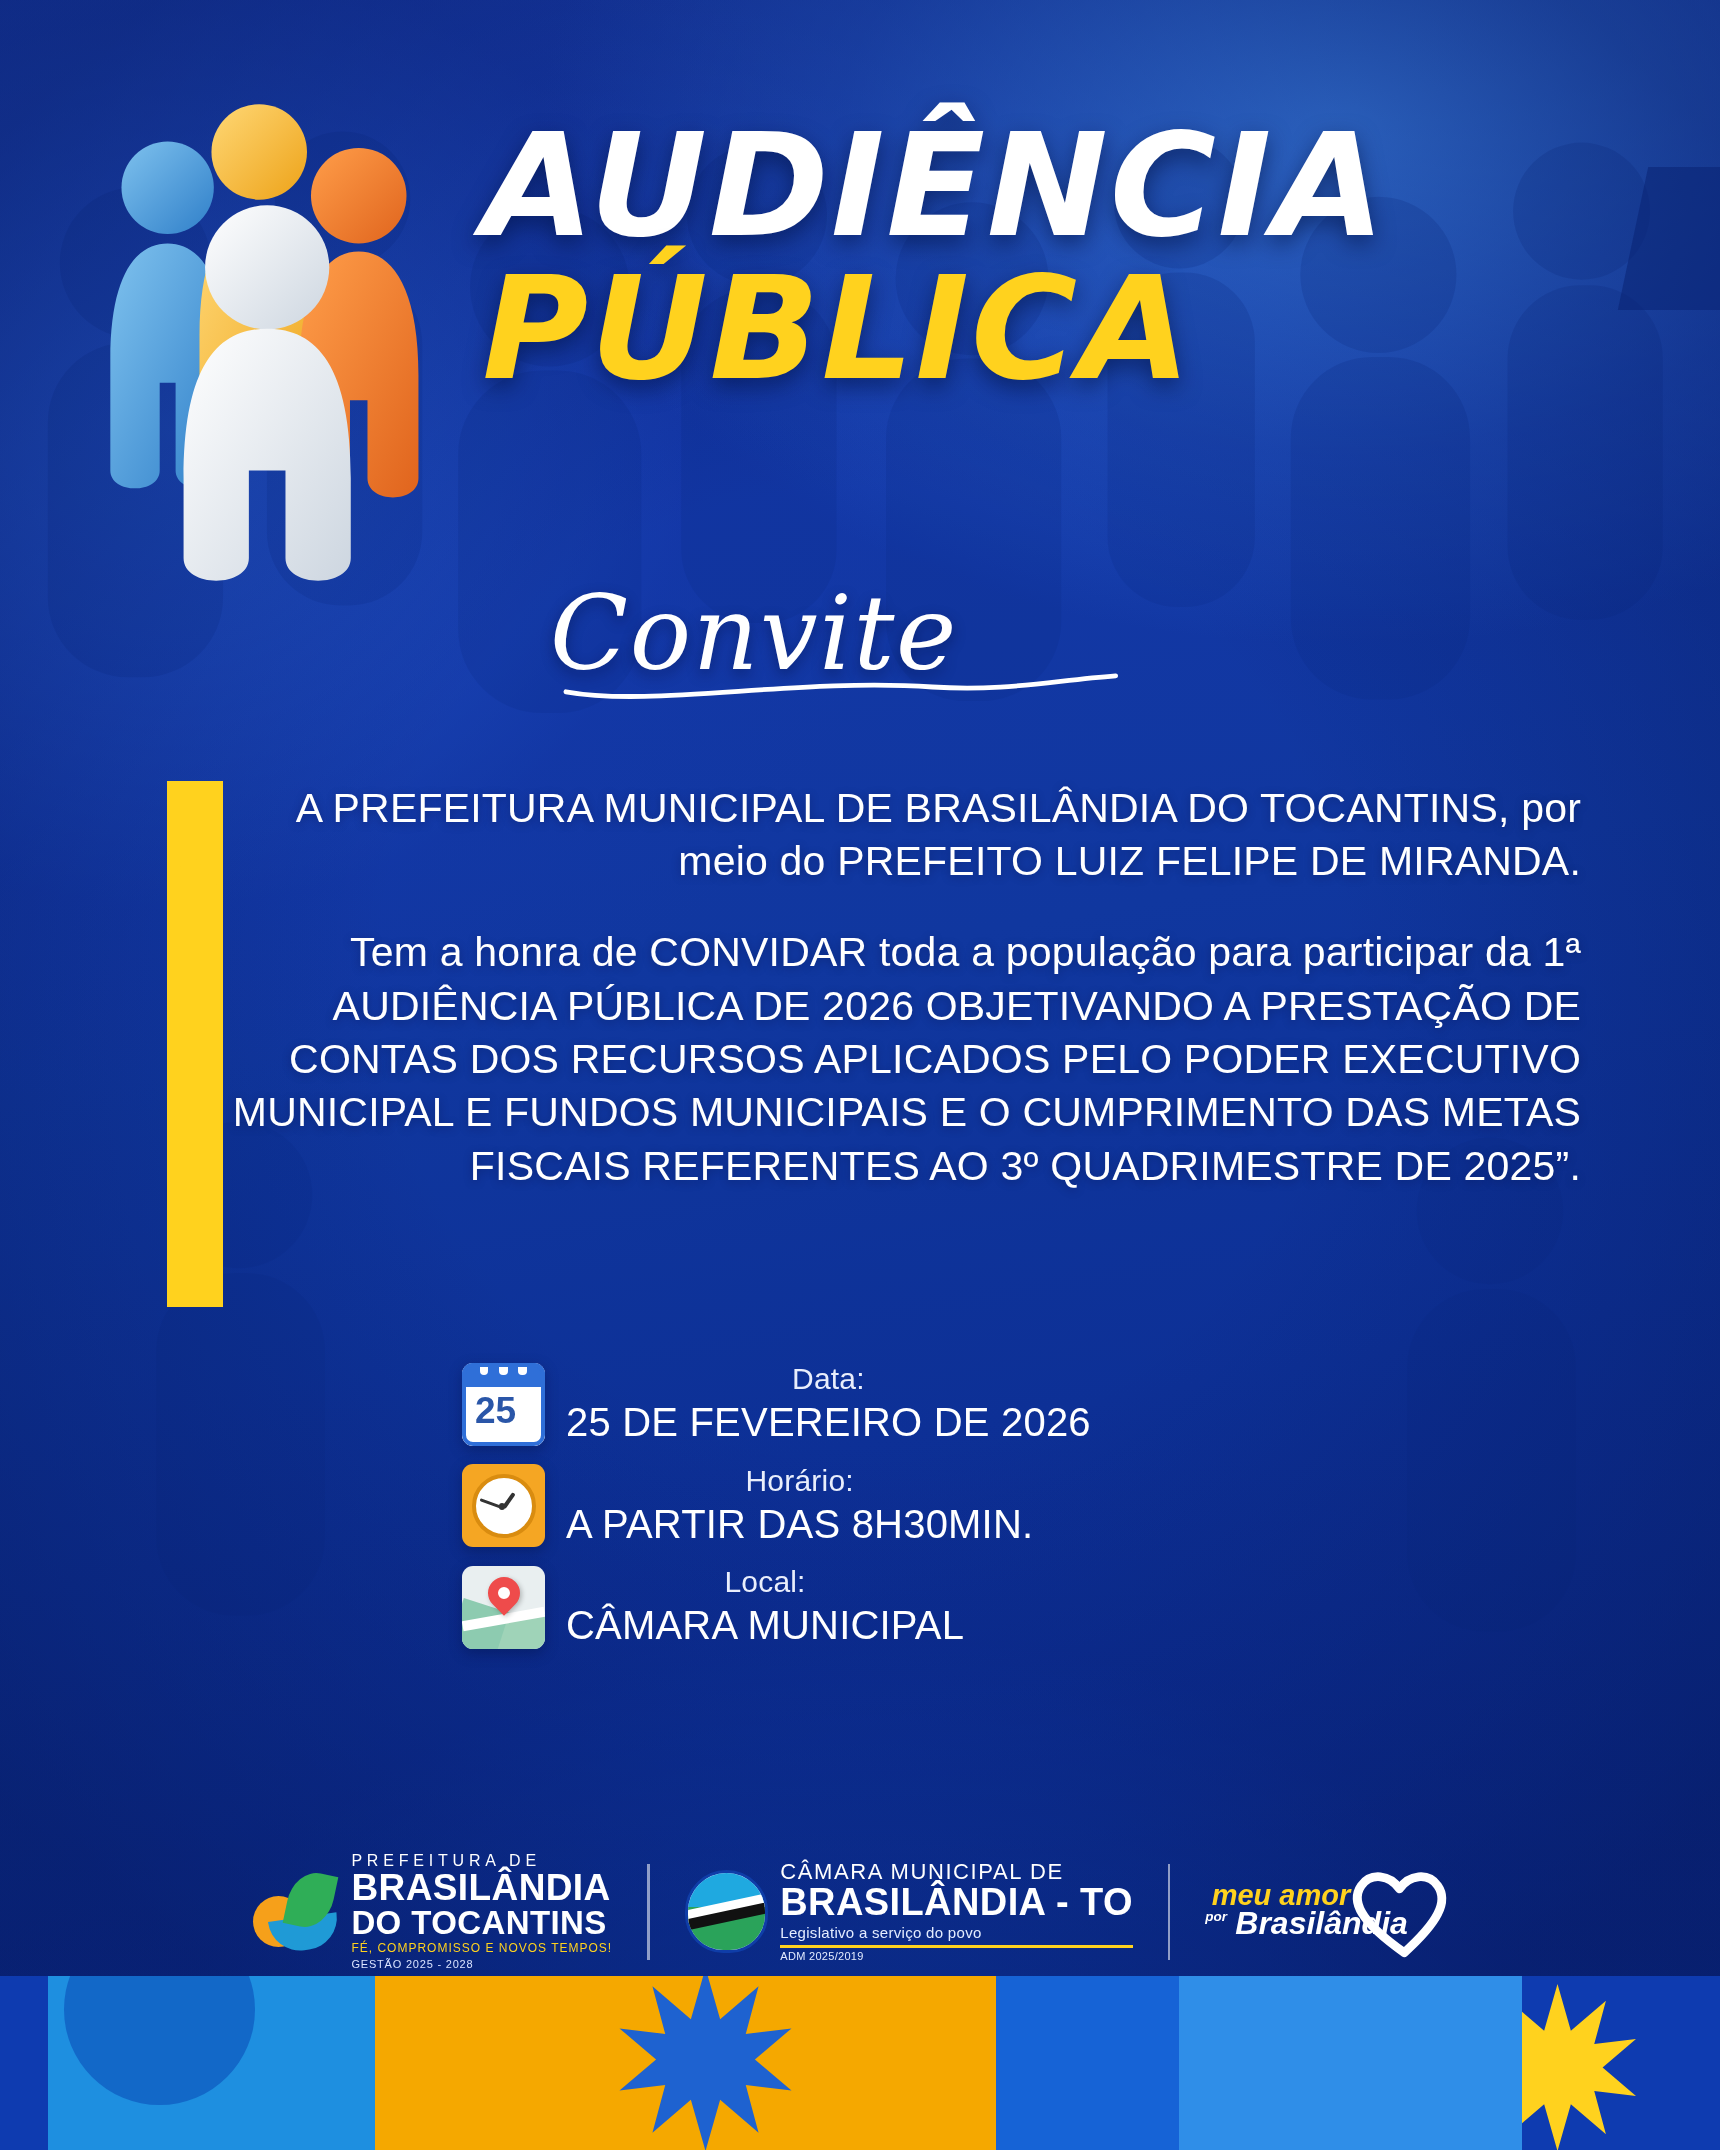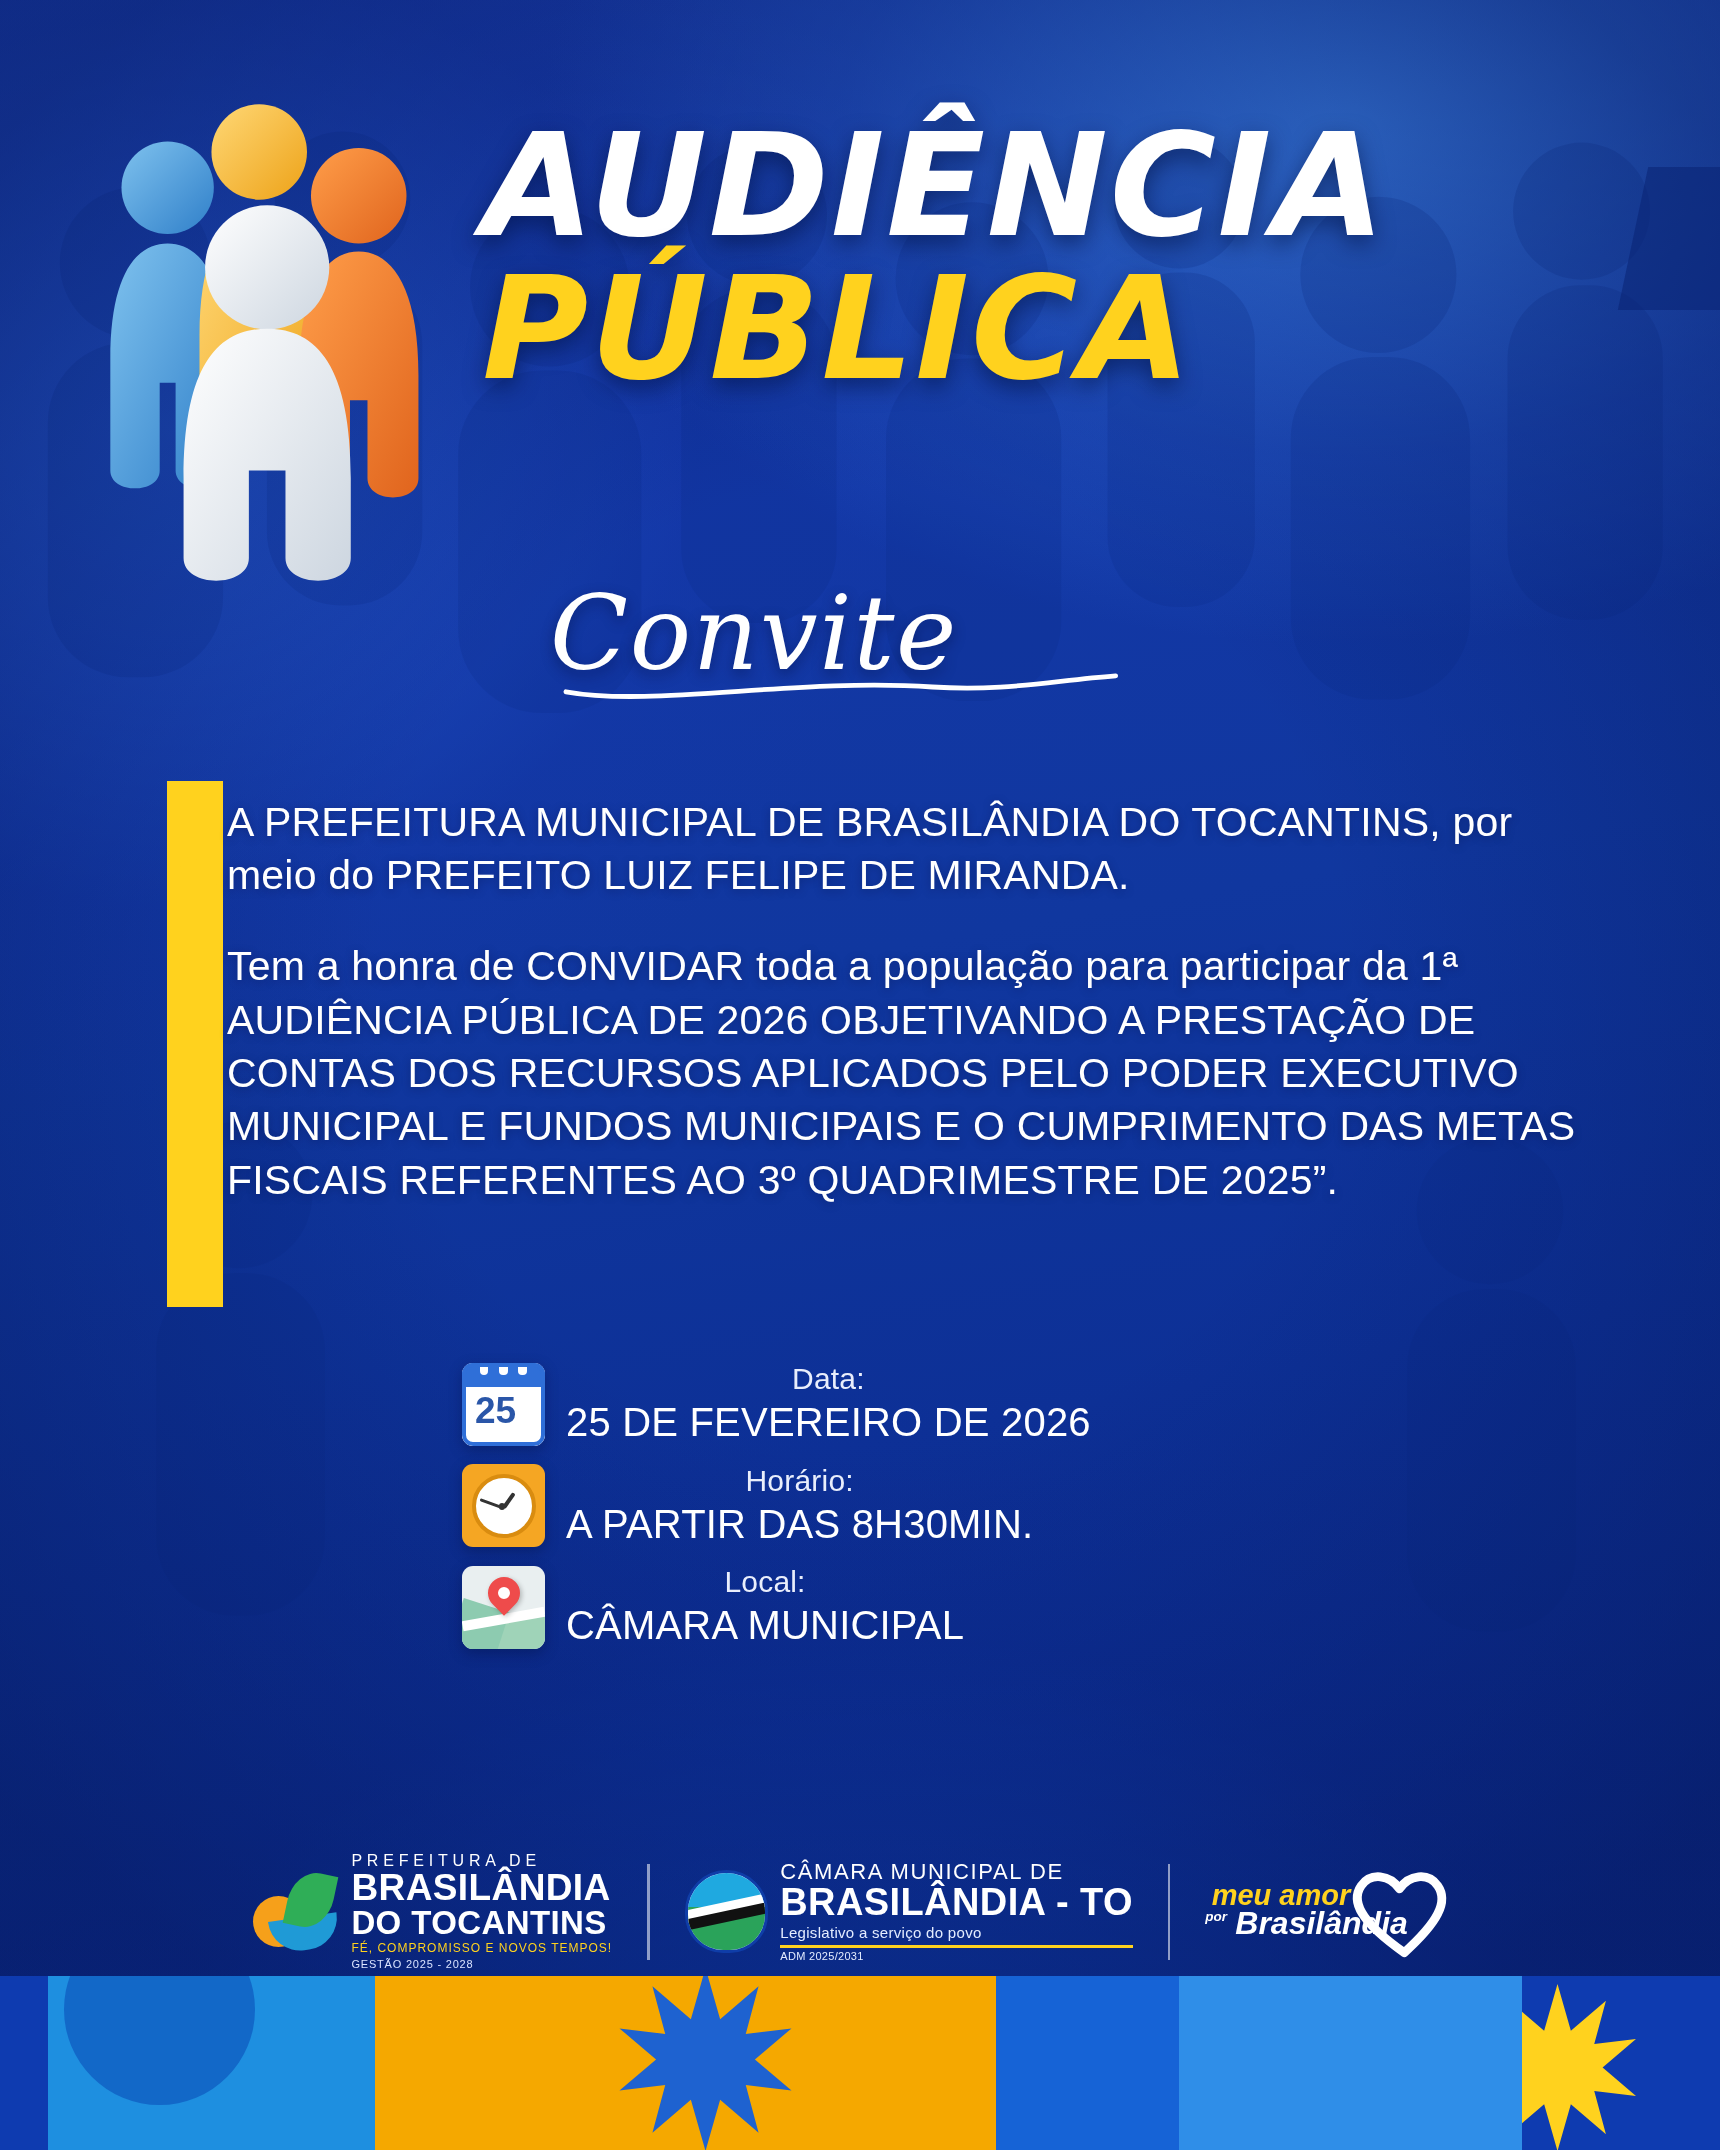--- a/index.html
+++ b/index.html
@@ -146,21 +146,22 @@
     left: 60px;
     top: -3.2px;
     width: 1354px;
     color: #ffffff;
     font-size: 41px;
     line-height: 1.30;
     letter-spacing: 0.2px;
     text-shadow: 0 2.4px 8px rgba(2,14,60,0.35);
   }
   .paragraphs p {
-    margin: 18px 0 38px 0;
+    margin: 4px 0 38px 0;
+    text-align: right;
   }
   .paragraphs p:last-child { margin-bottom: 0; }
 
   
   .info-block {
     position: absolute;
     left: 462px;
     top: 1362px;
     width: 956px;
   }
@@ -472,21 +473,21 @@
           <div class="sky"></div>
           <div class="green"></div>
           <div class="band"></div>
           <div class="band2"></div>
         </div>
         <div class="cam-txt">
           <div class="c1">CÂMARA MUNICIPAL DE</div>
           <div class="c2">BRASILÂNDIA - TO</div>
           <div class="c3">Legislativo a serviço do povo</div>
           <div class="cam-underline"></div>
-          <div class="c3" style="font-size:11px; margin-top:3.2px;">ADM 2025/2031</div>
+          <div class="c3" style="font-size:11px; margin-top:3.2px;">ADM 2025/2019</div>
         </div>
       </div>
     </div>
 
     <div class="logo-sep"></div>
 
     <div class="logo-cell">
       <div class="amor-logo">
         <svg width="263" height="104" viewBox="0 0 330 130" style="position:absolute;left:0;top:0;">
           <path d="M250 116 C196 78 182 52 196 32 C208 15 232 18 244 36 C256 18 280 15 292 32 C306 52 292 78 250 116 Z" fill="none" stroke="#ffffff" stroke-width="11" stroke-linejoin="round"></path>

